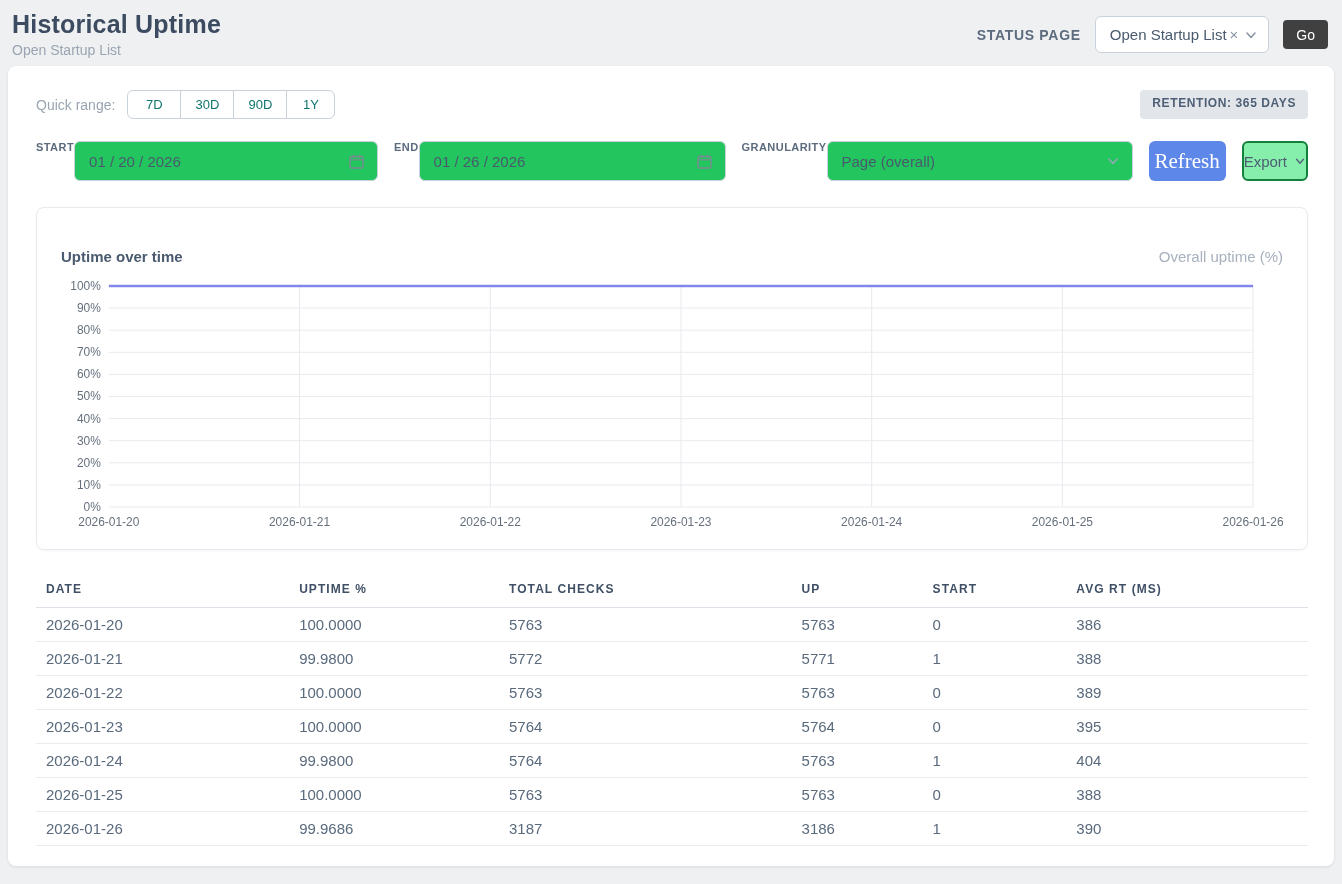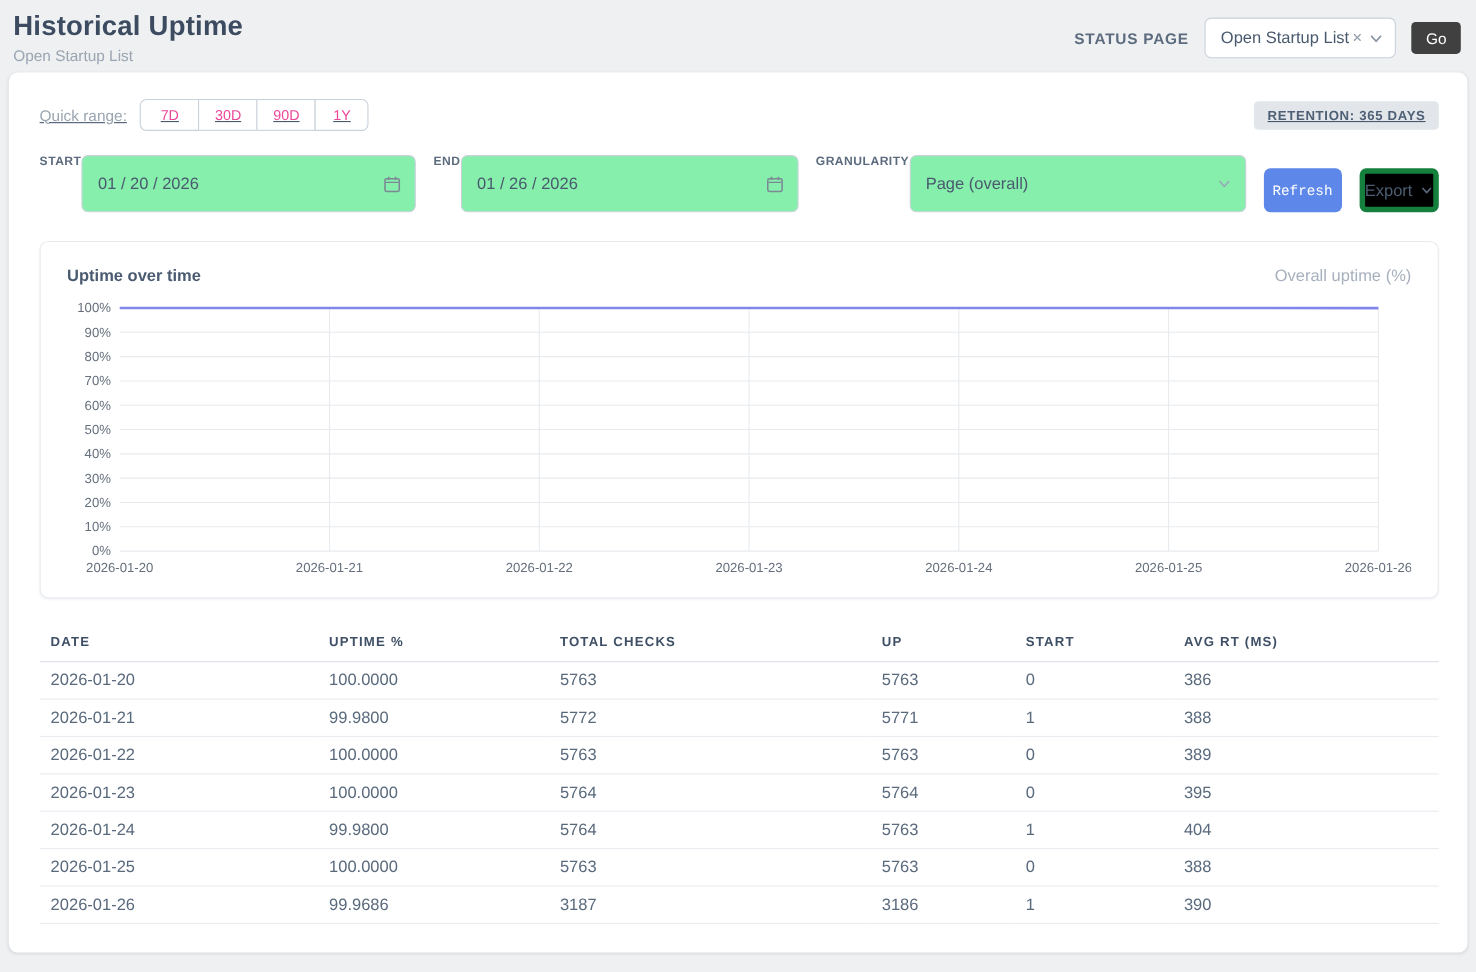--- a/index.html
+++ b/index.html
@@ -34,71 +34,71 @@
   }
 
   
   .main-card {
     margin: 0 8px; background: #fff; border-radius: 8px;
     box-shadow: 0 1px 3px rgba(20,30,50,.10);
     padding: 24px 26px 20px 28px;
     height: 800px;
   }
 
-  .quick-row { display: flex; align-items: center; justify-content: space-between; text-decoration: underline; }
+  .quick-row { display: flex; justify-content: space-between; }
   .quick-left { display: flex; align-items: center; gap: 12px; }
   .quick-label { font-size: 14px; color: #9aa5b1; }
   .seg-group { display: flex; }
   .seg-btn {
-    background: #fff; border: 1px solid #c9d1da; color: #ec4899;
+    background: #fff; border: 1px solid #c9d1da; color: #0f766e;
     font-size: 13px; padding: 6px 0; width: 54px; text-align: center;
     margin-left: -1px; cursor: pointer; font-family: inherit;
   }
   .seg-btn:first-child { border-radius: 6px 0 0 6px; margin-left: 0; }
   .seg-btn:last-child { border-radius: 0 6px 6px 0; width: 49px; }
   .retention-badge {
     background: #e2e6ea; color: #4f6076; font-size: 12px; font-weight: 700;
     letter-spacing: .05em; padding: 6px 12px; border-radius: 4px;
   }
 
   
   .filters-row { display: flex; align-items: flex-end; margin-top: 22px; gap: 16px; }
   .field { display: flex; flex-direction: row; }
   .field-label {
     font-size: 11px; font-weight: 600; color: #5c6b7e; letter-spacing: .04em;
     margin-bottom: 7px;
   }
   .input-box {
     display: flex; align-items: center; justify-content: space-between;
-    border: 1px solid #c9d1da; border-radius: 6px; background: #86efac;
-    height: 52px; padding: 0 12px 0 14px; font-size: 15px; color: #4a5a6e;
+    border: 1px solid #c9d1da; border-radius: 6px; background: #22c55e;
+    height: 40px; padding: 0 12px 0 14px; font-size: 15px; color: #4a5a6e;
     cursor: text;
   }
   .w-start { width: 304px; } .w-end { width: 307px; } .w-gran { width: 306px; }
   .select-box { cursor: pointer; }
   .icon-cal, .icon-chevron { flex: 0 0 auto; display: inline-flex; }
   .refresh-button {
     margin-left: auto;
     background: #5d87e8; color: #fff; border: none; border-radius: 6px;
-    width: 192px; height: 40px; font-size: 13px; cursor: pointer; font-family: Liberation Mono, monospace;
+    width: 192px; height: 40px; font-size: 21px; cursor: pointer; font-family: Liberation Serif, serif;
   }
   .export-button {
-    background: #000000; border: 5px solid #15803d; border-radius: 6px;
+    background: #86efac; border: 2px solid #15803d; border-radius: 6px;
     width: 107px; height: 40px; font-size: 15px; color: #4d5d72; cursor: pointer;
     display: inline-flex; align-items: center; justify-content: center; gap: 7px;
     font-family: inherit;
   }
 
   
   .chart-card {
     margin-top: 26px; border: 1px solid #e7eaee; border-radius: 8px;
     box-shadow: 0 1px 2px rgba(20,30,50,.05);
     padding: 22px 24px 14px 24px;
   }
-  .chart-head { display: flex; justify-content: space-between; align-items: center; margin-bottom: 12px; }
+  .chart-head { display: flex; justify-content: space-between; align-items: center; margin-bottom: 12px; margin-top: 18px; }
   .chart-title { font-size: 15px; font-weight: 700; color: #4a5a70; }
   .chart-legend { font-size: 15px; color: #a7b0bd; }
   .chart-svg { display: block; width: 100%; height: 258px; }
 
   
   .uptime-table { width: 100%; border-collapse: collapse; margin-top: 24px; }
   .uptime-table th {
     text-align: left; font-size: 12px; font-weight: 700; color: #3f5066;
     letter-spacing: .09em; padding: 8px 8px 11px 10px;
     border-bottom: 1px solid #dde2e8;

